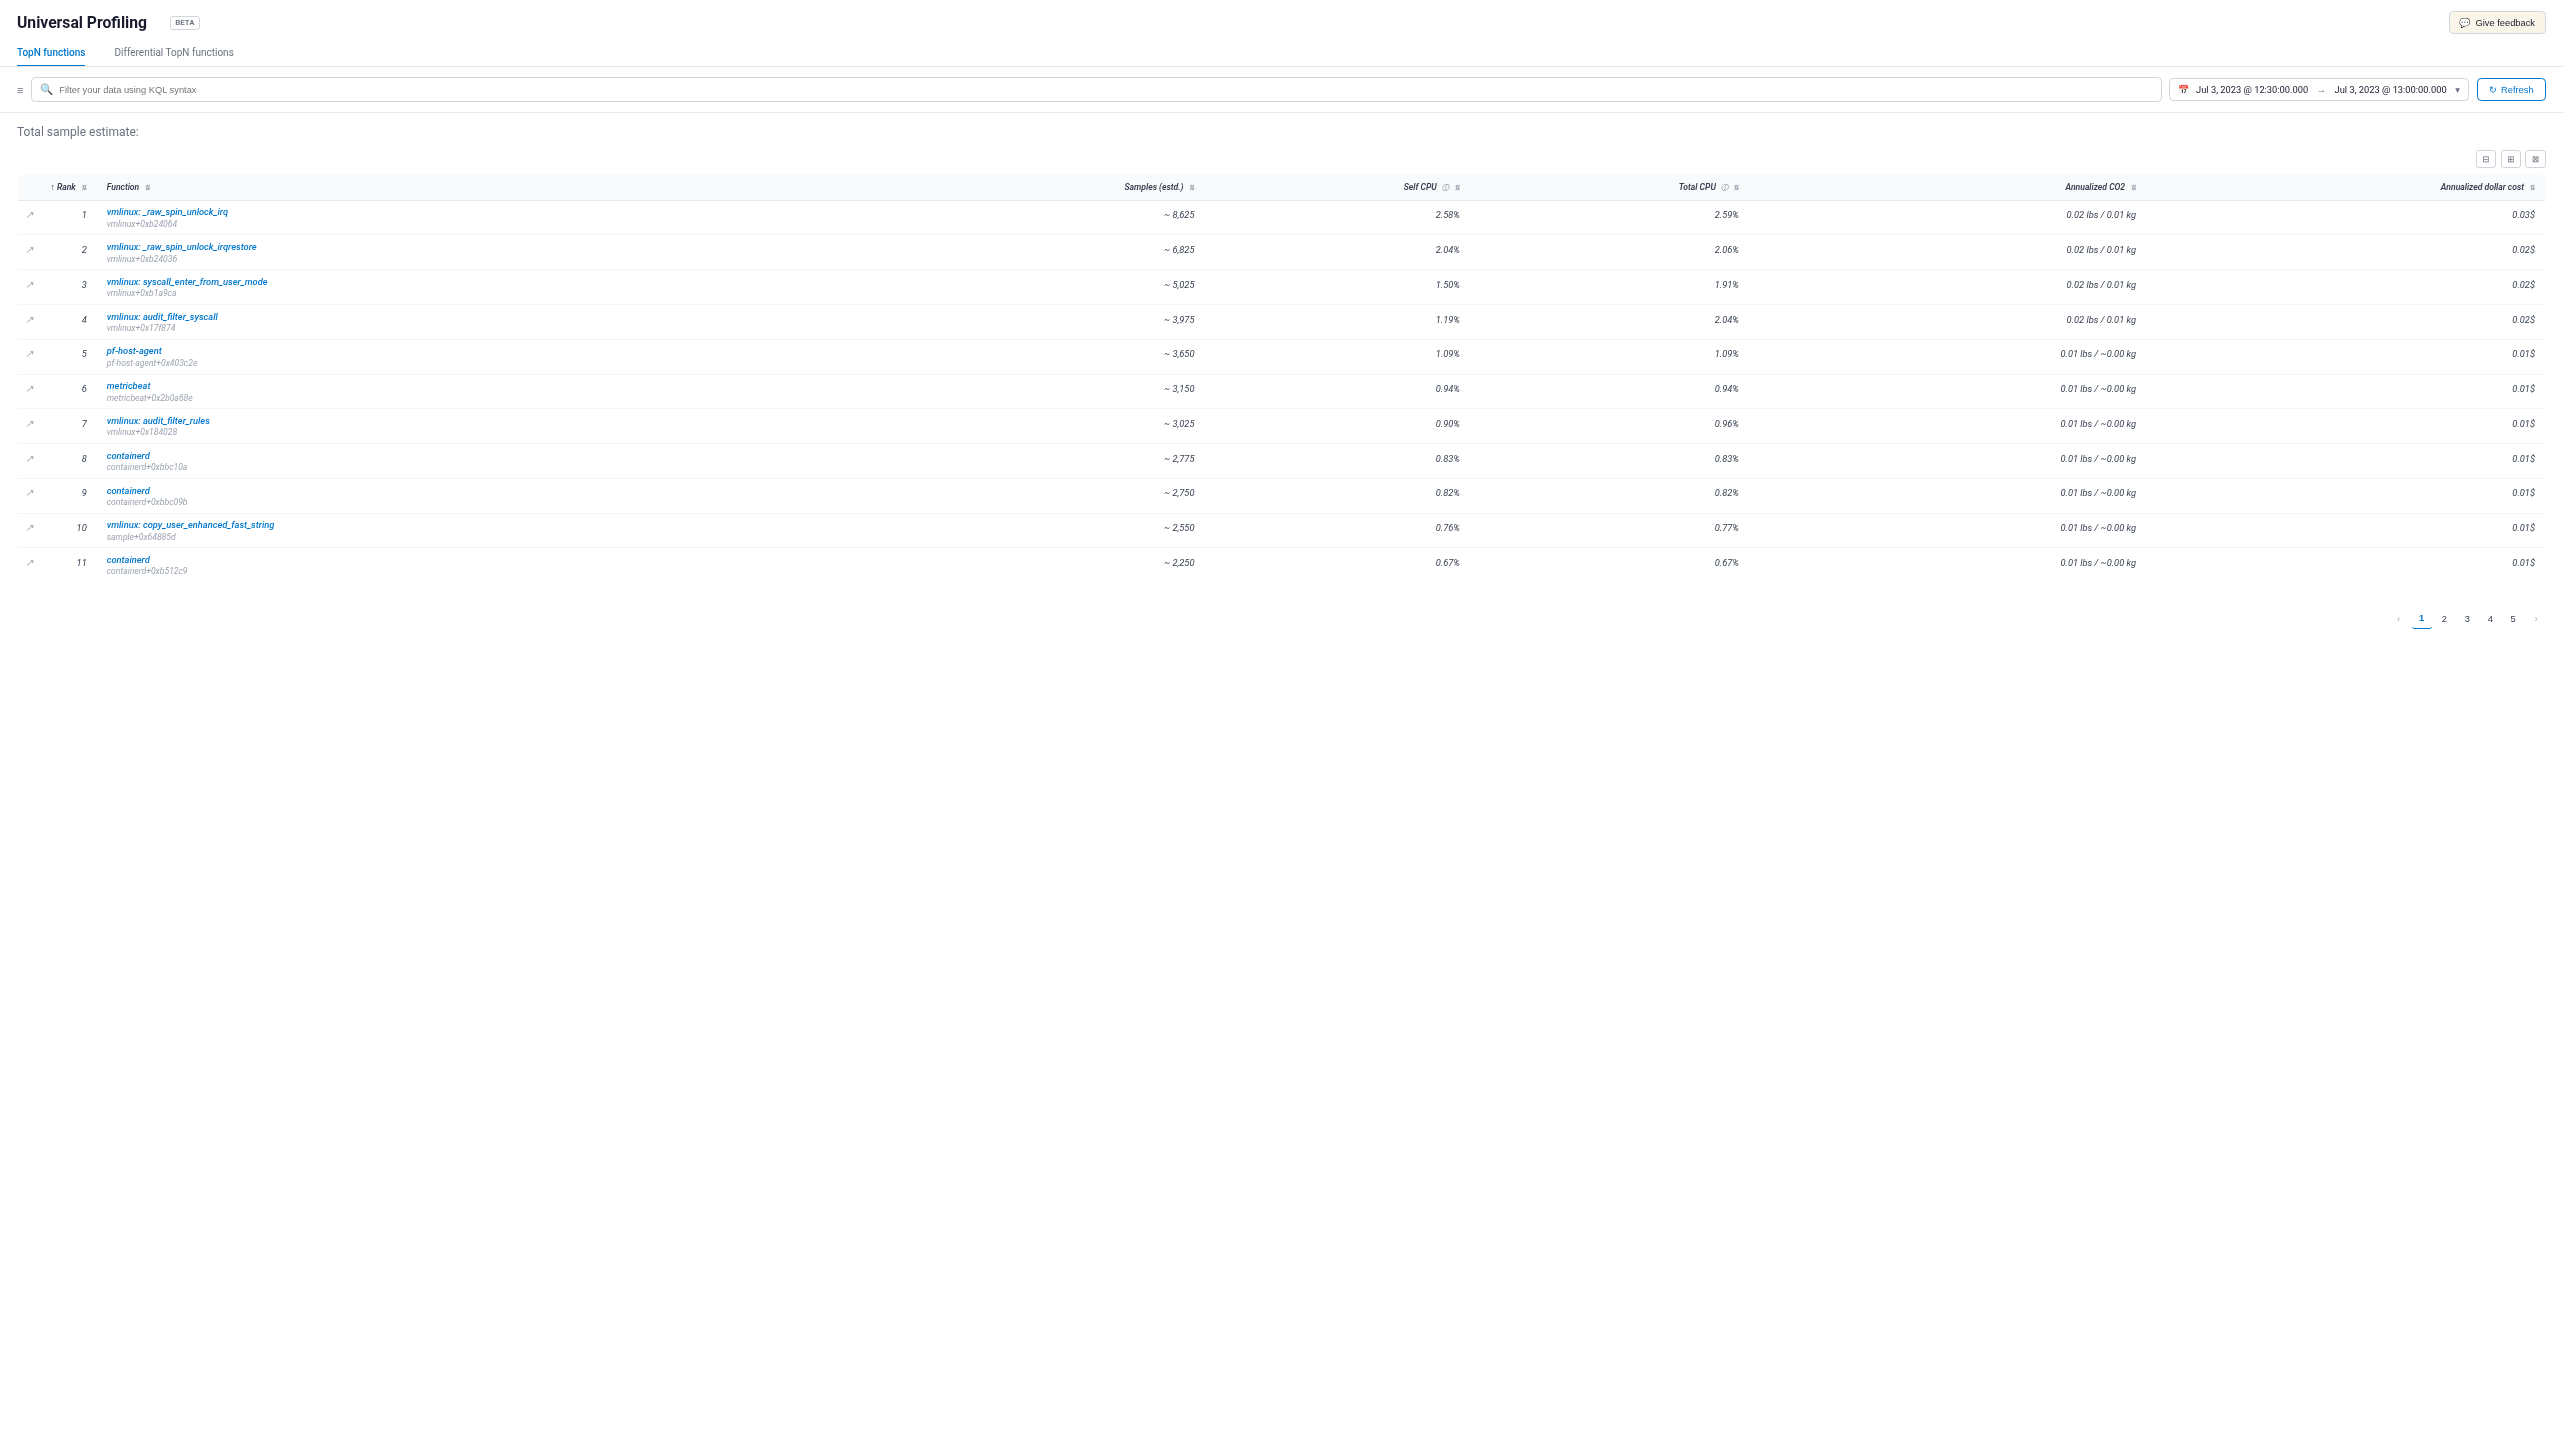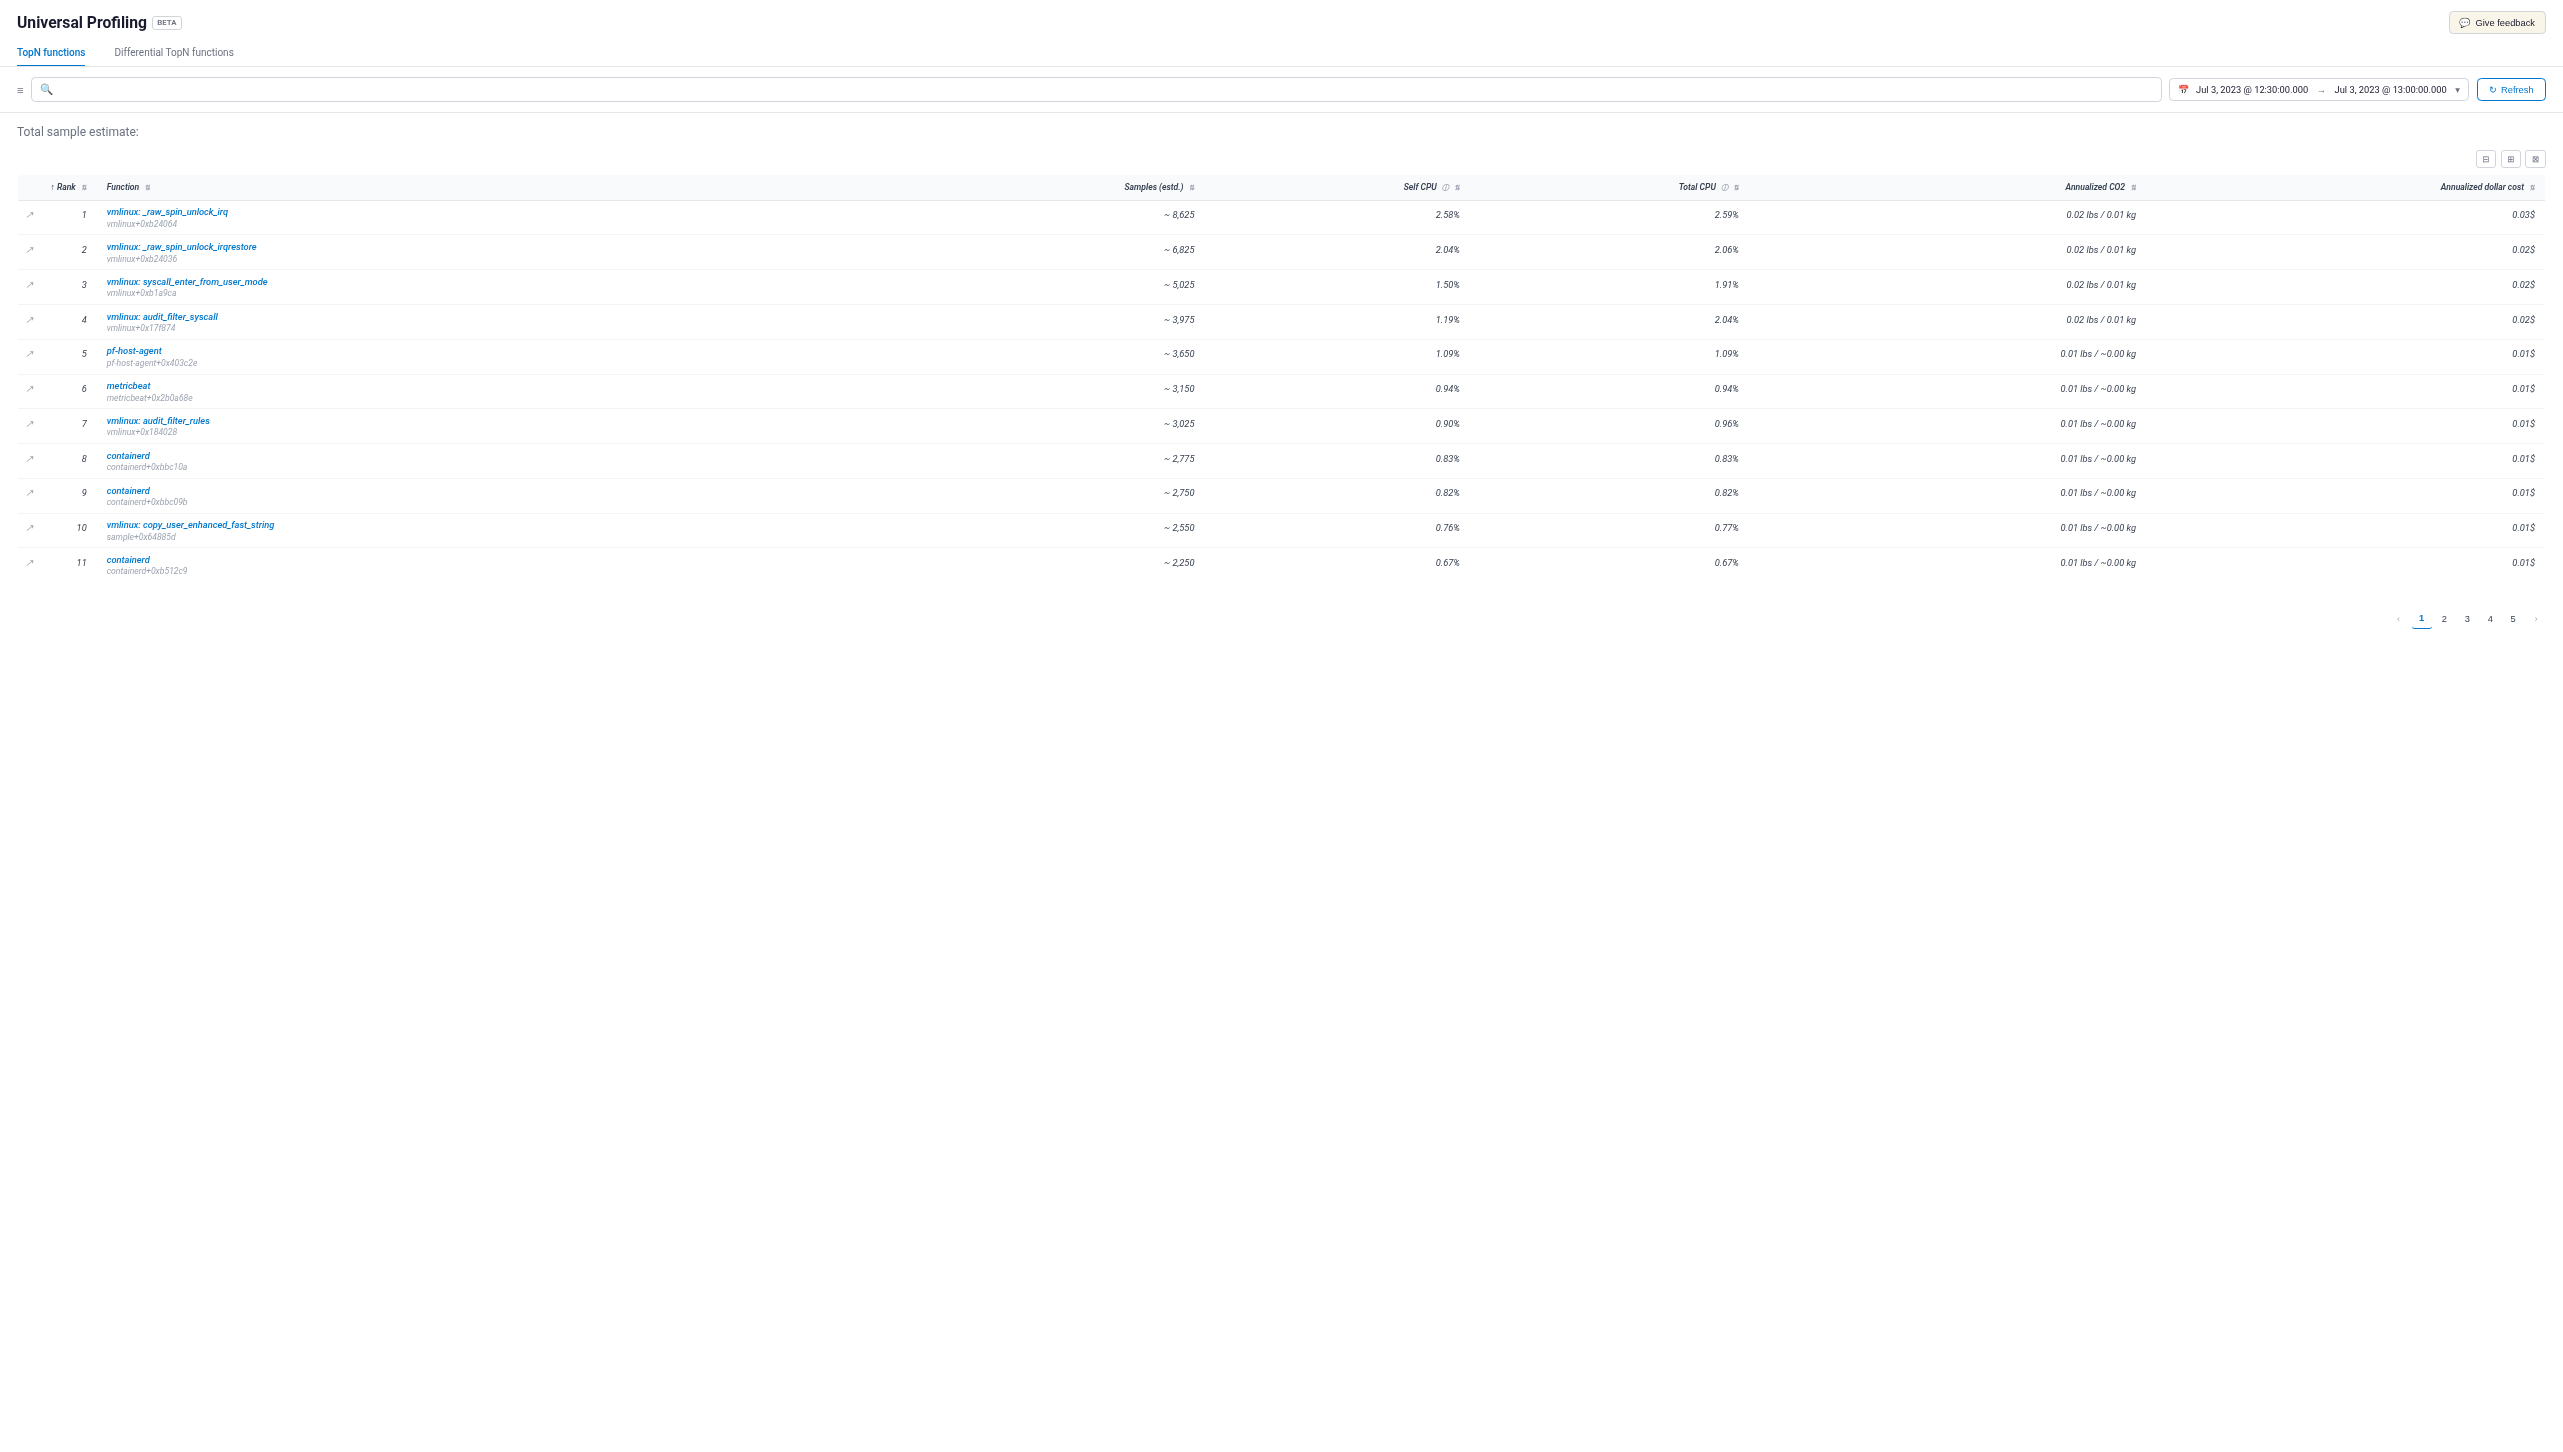--- a/index.html
+++ b/index.html
@@ -1,19 +1,19 @@
 <!DOCTYPE html>
 <html style="font-size:11.4px"><head>
   <meta charset="utf-8">
   <style>
     * { box-sizing: border-box; margin: 0; padding: 0; }
     body { font-family: -apple-system, BlinkMacSystemFont, 'Segoe UI', Roboto, sans-serif; font-size: 10px; color: #1a1a2e; background: #fff; }
     
     .top-bar { display: flex; align-items: center; justify-content: space-between; padding: 11.4px 17px 5.7px 17px; }
-    .title-area { display: flex; align-items: center; gap: 5px; }
+    .title-area { display: flex; align-items: center; gap: 23px; }
     .app-title { font-size: 15.7px; font-weight: 700; color: #1a1a2e; }
     .beta-badge { font-size: 7.9px; font-weight: 600; color: #6b7280; border: 0.7px solid #d1d5db; border-radius: 2.9px; padding: 1.4px 4.3px; }
     .feedback-btn { display: flex; align-items: center; gap: 4.3px; padding: 5px 10px; border: 0.7px solid #d1d5db; border-radius: 4.3px; background: #f9f5e8; color: #1a1a2e; cursor: pointer; font-size: 9.3px; }
     
     .tabs { display: flex; align-items: center; padding: 0 17px; border-bottom: 0.7px solid #e5e7eb; gap: 12px; }
     .tab { padding: 7.1px 0; margin-right: 17px; font-size: 10px; color: #6b7280; cursor: pointer; border-bottom: 1.4px solid transparent; }
     .tab.active { color: #0077cc; border-bottom: 1.4px solid #0077cc; font-weight: 500; }
     
     .toolbar { display: flex; align-items: center; gap: 7.1px; padding: 10px 17px; border-bottom: 0.7px solid #e5e7eb; }
     .filter-area { display: flex; align-items: center; flex: 1; border: 0.7px solid #d1d5db; border-radius: 4.3px; padding: 5px 8.6px; background: #fff; }
@@ -77,20 +77,21 @@
 
 <div class="tabs">
   <div class="tab active">TopN functions</div>
   <div class="tab">Differential TopN functions</div>
 </div>
 
 <div class="toolbar">
   <span style="color:#6b7280; font-size:11.4px; cursor:pointer;">≡</span>
   <div class="filter-area">
     <span class="filter-icon">🔍</span>
+    <input class="filter-input" type="text" placeholder="Filter your data using KQL syntax" style="">
   </div>
   <div class="date-picker">
     <span class="cal-icon">📅</span>
     <span>Jul 3, 2023 @ 12:30:00.000</span>
     <span class="arrow">→</span>
     <span>Jul 3, 2023 @ 13:00:00.000</span>
     <span style="color:#6b7280; margin-left:2.9px;">▾</span>
   </div>
   <button class="refresh-btn">
     <span>↻</span>

